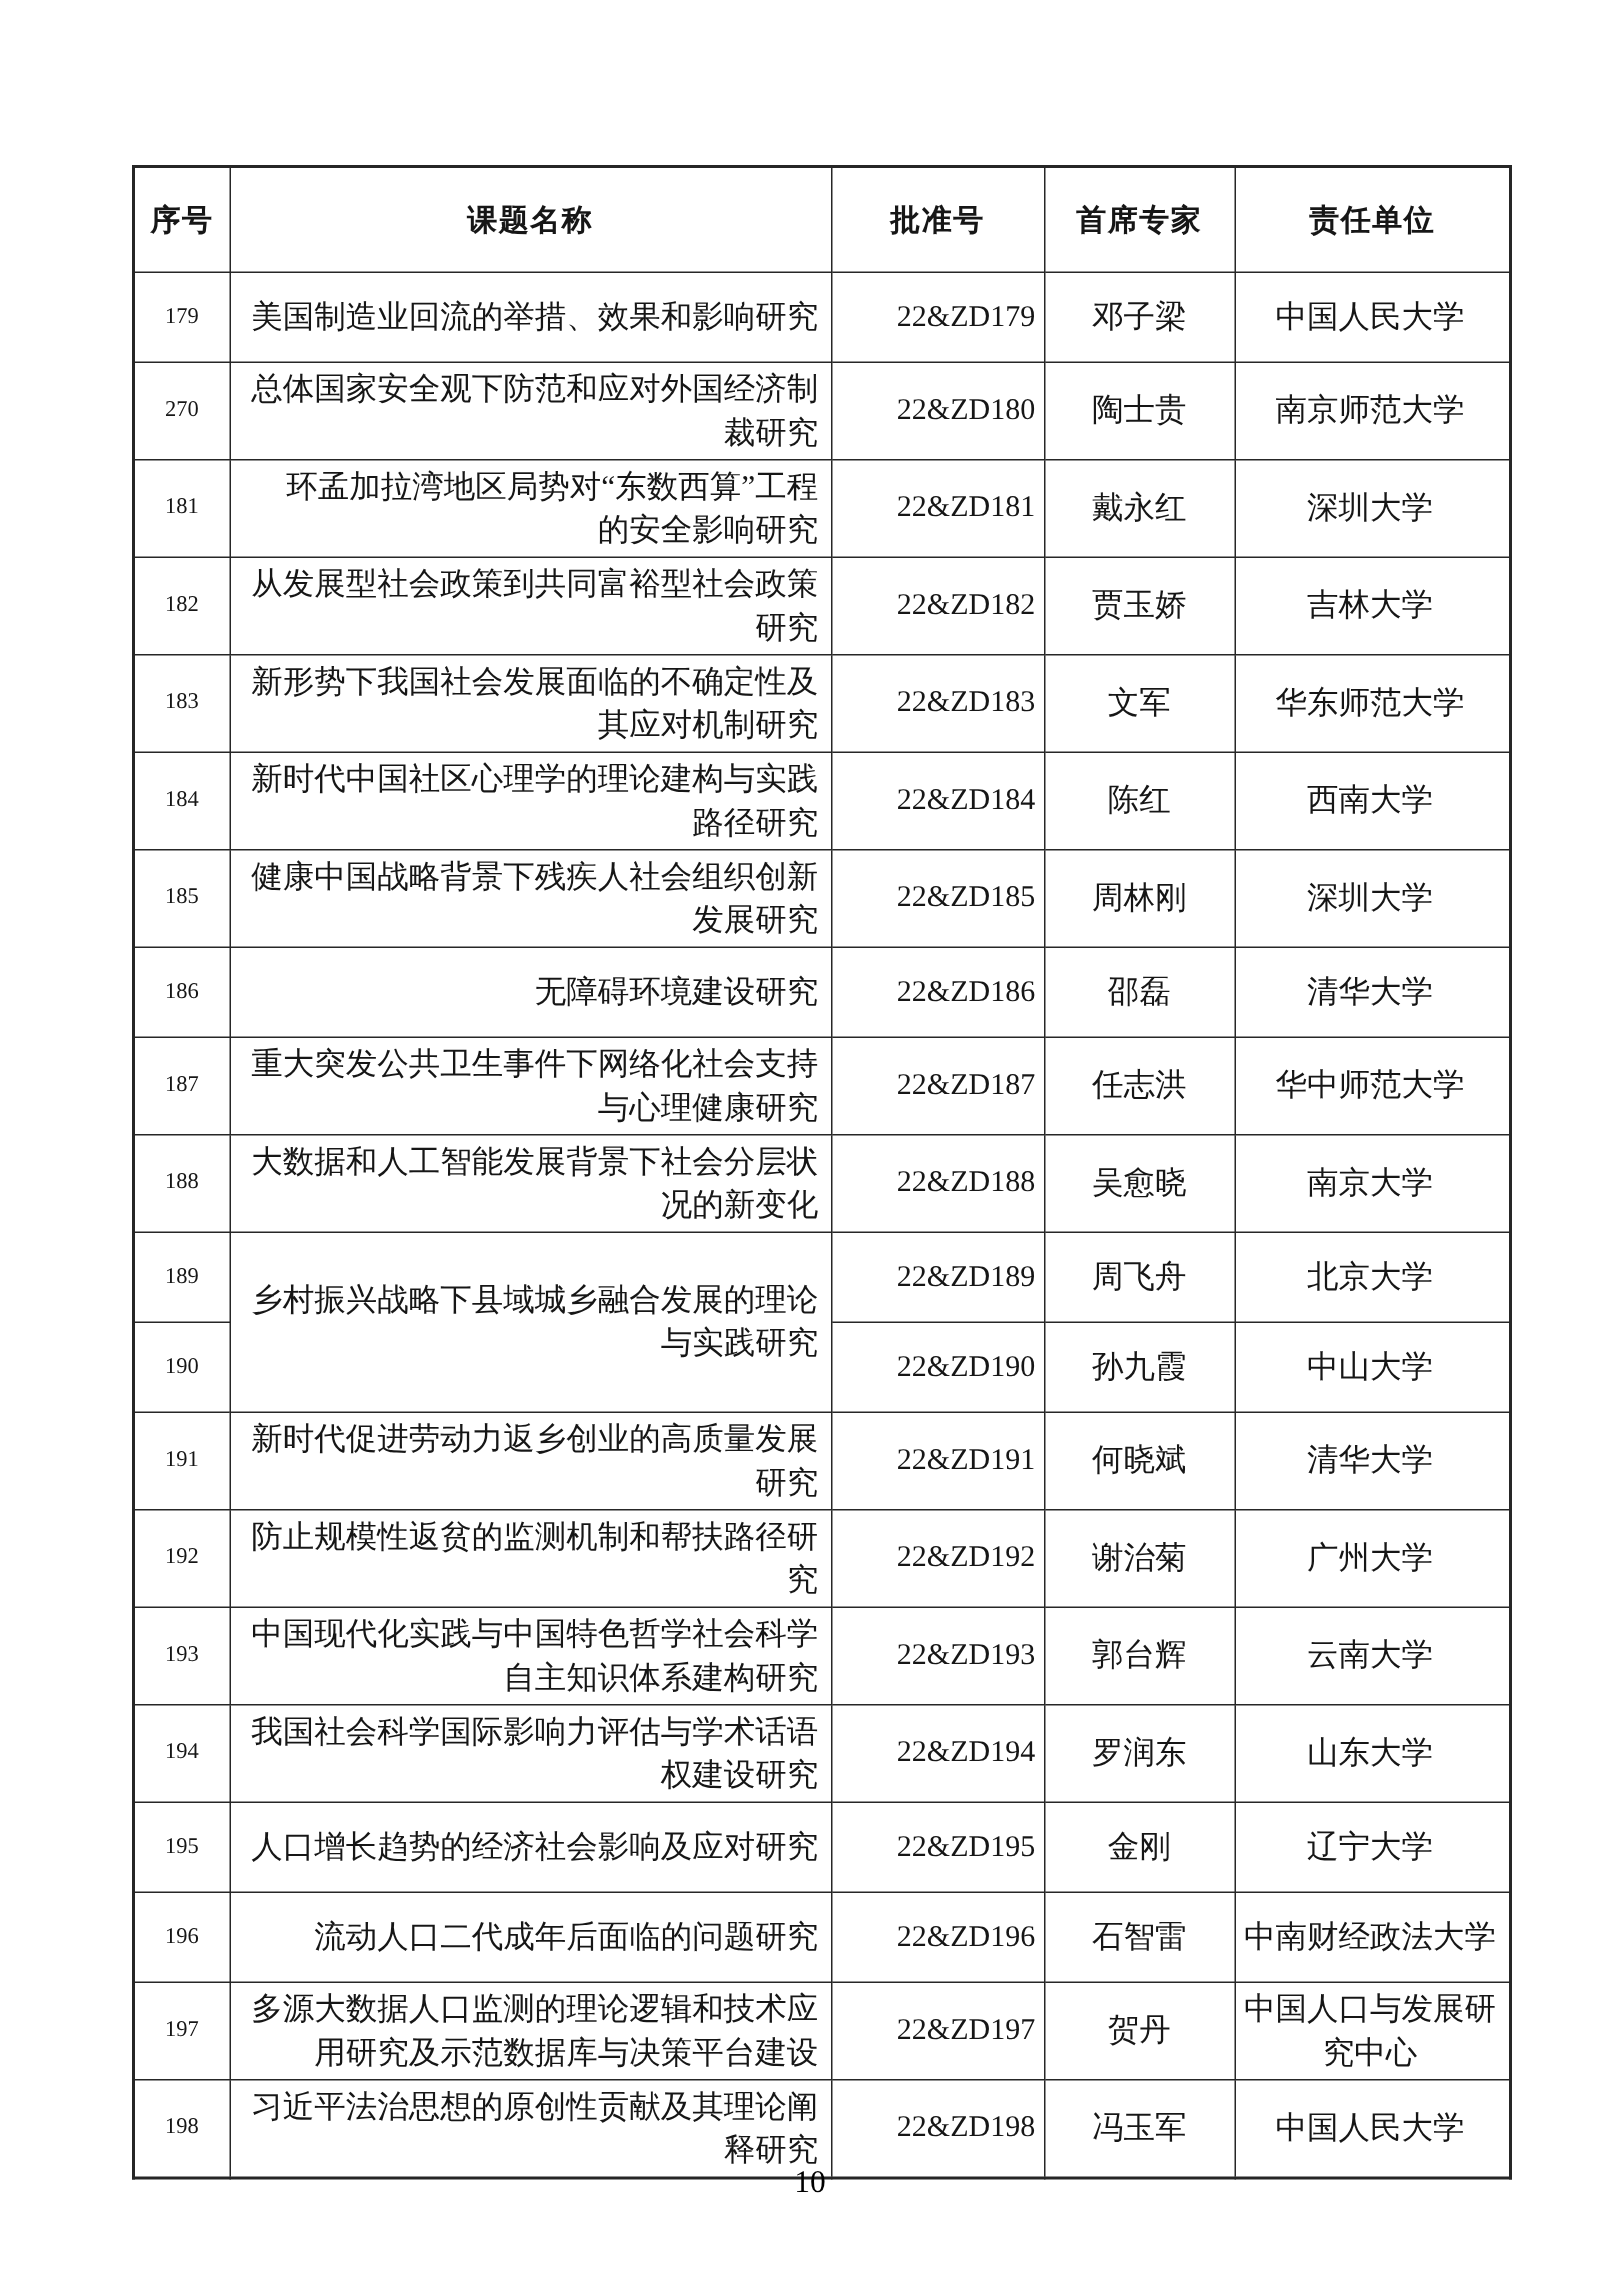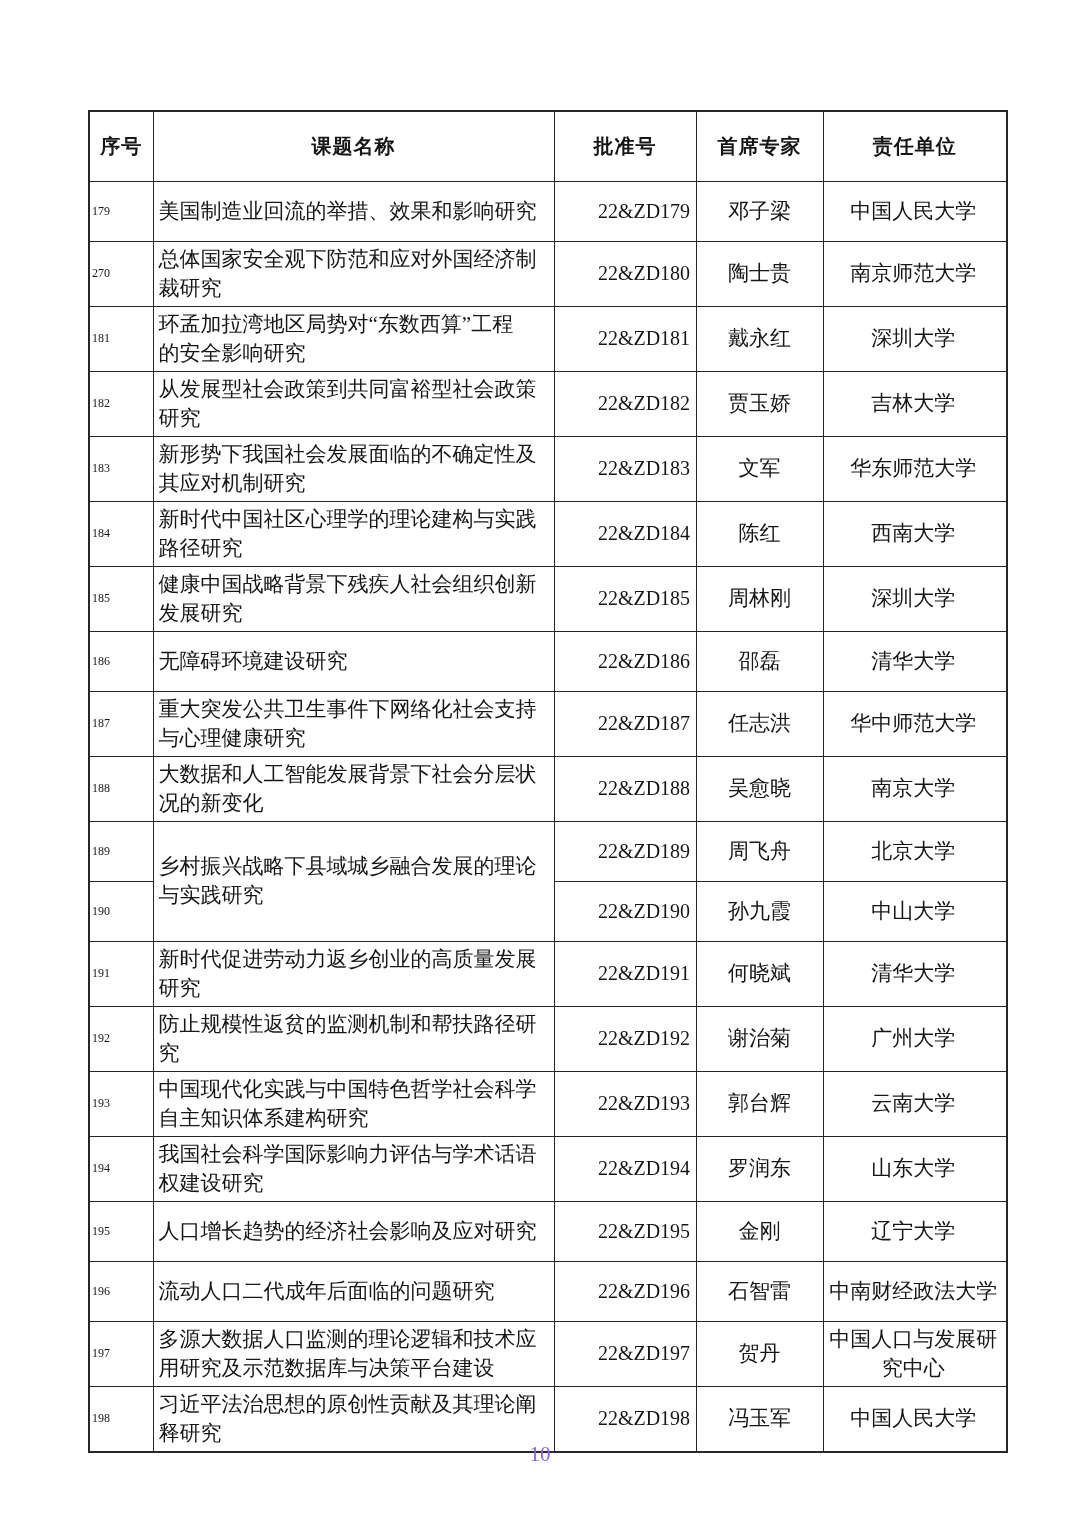--- a/index.html
+++ b/index.html
@@ -30,33 +30,33 @@
     font-weight: bold;
     text-align: center;
     letter-spacing: 1px;
   }
   .doc-table td {
     font-size: 21px;
     line-height: 29px;
     padding: 3px 2px;
     height: 60px;
   }
-  td.col-no     { font-size: 12px; margin-left: 28px; }
-  td.col-title  { text-align: left; padding-left: 5px; padding-right: 8px; white-space: pre-line; }
+  td.col-no     { text-align: center; font-size: 15px; margin-left: 28px; }
+  td.col-title  { text-align: right; padding-left: 5px; padding-right: 8px; white-space: pre-line; }
   td.col-grant  { text-align: center; font-size: 20px; padding-left: 40px; }
   td.col-expert { text-align: center; }
   td.col-unit   { text-align: center; white-space: pre-line; padding-left: 0; padding-right: 3px; }
   .page-number {
     position: absolute;
     left: 0;
     width: 1080px;
     top: 1442px;
     text-align: center;
     font-size: 21px;
-    color: #8b5cf6;
+    color: #000000;
   }
 </style>
 </head>
 <body>
 
 <table class="doc-table">
   <colgroup>
     <col style="width:64px">
     <col style="width:401px">
     <col style="width:142px">

